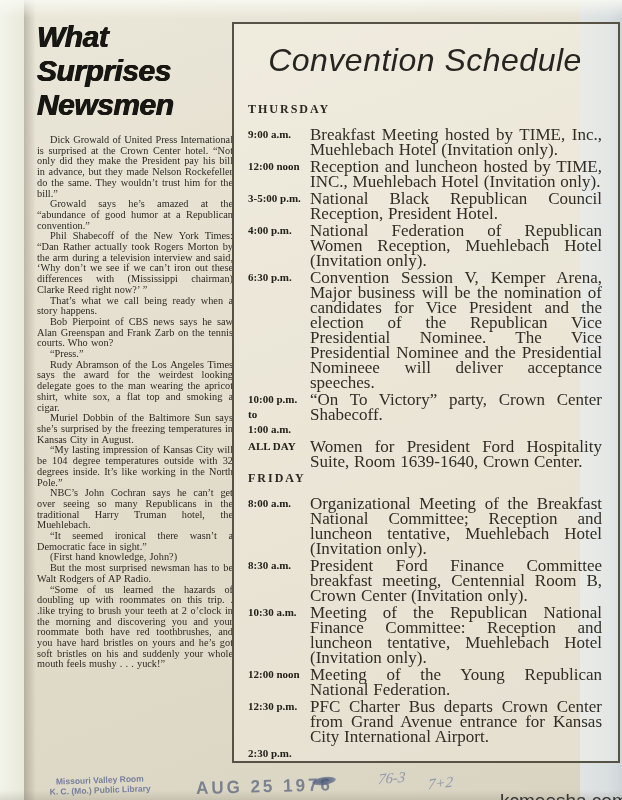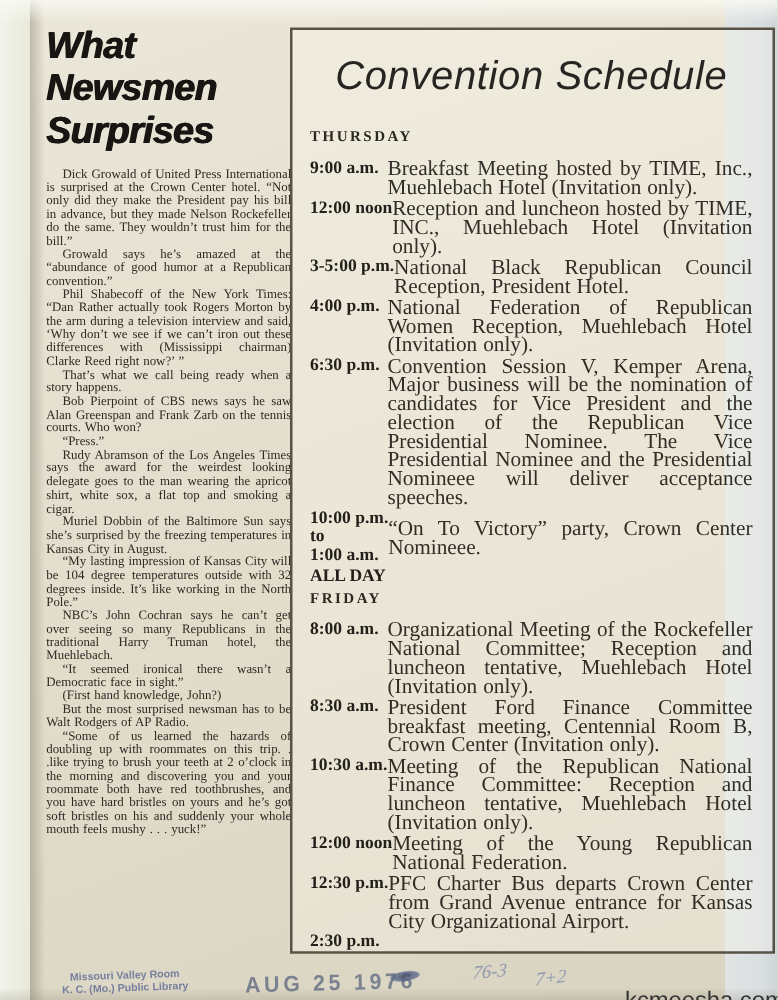--- a/index.html
+++ b/index.html
@@ -56,23 +56,23 @@
     font-size:32px;line-height:40px;letter-spacing:.5px;
     color:#262522;
   }
   .day-header{
     text-align:left;
     font-weight:700;font-size:12px;letter-spacing:2px;
     color:#2b2822;margin:0 0 10px 0;
   }
   .day+.day{margin-top:0;}
   .event-row{display:flex;align-items:flex-start;margin-bottom:2px;}
-  .event-row.center{align-items:center;}
+  .event-row.center{align-items:flex-start;}
   .event-time{
-    flex:0 0 62px;font-weight:700;font-size:14px;line-height:15px;
+    flex:0 0 62px;font-weight:700;font-size:11px;line-height:15px;
     white-space:pre;color:#23201b;
   }
   .event-description{
     flex:1;font-size:17px;line-height:15px;
     text-align:justify;text-align-last:left;word-spacing:.5px;
   }
 
   
   .stamp-library{
     position:absolute;left:40px;top:776px;width:120px;
@@ -110,22 +110,22 @@
 <div class="scan">
   <div class="edge-left"></div>
   <div class="gutter-shadow"></div>
   <div class="edge-right"></div>
   <div class="edge-top"></div>
   <div class="edge-bottom"></div>
 
   <div class="article">
     <h1 class="article-title">
       <span>What</span>
+      <span>Surprises</span>
       <span>Newsmen</span>
-      <span>Surprises</span>
     </h1>
     <div>
         <p>Dick Growald of United Press International is surprised at the Crown Center hotel. “Not only did they make the President pay his bill in advance, but they made Nelson Rockefeller do the same. They wouldn’t trust him for the bill.”</p>
         <p>Growald says he’s amazed at the “abundance of good humor at a Republican convention.”</p>
         <p>Phil Shabecoff of the New York Times: “Dan Rather actually took Rogers Morton by the arm during a television interview and said, ‘Why don’t we see if we can’t iron out these differences with (Mississippi chairman) Clarke Reed right now?’ ”</p>
         <p>That’s what we call being ready when a story happens.</p>
         <p>Bob Pierpoint of CBS news says he saw Alan Greenspan and Frank Zarb on the tennis courts. Who won?</p>
         <p>“Press.”</p>
         <p>Rudy Abramson of the Los Angeles Times says the award for the weirdest looking delegate goes to the man wearing the apricot shirt, white sox, a flat top and smoking a cigar.</p>
         <p>Muriel Dobbin of the Baltimore Sun says she’s surprised by the freezing temperatures in Kansas City in August.</p>
@@ -161,49 +161,50 @@
     <div class="event-description">National Federation of Republican Women Reception, Muehlebach Hotel (Invitation only).</div>
   </div>
             <div class="event-row">
     <div class="event-time">6:30 p.m.</div>
     <div class="event-description">Convention Session V, Kemper Arena, Major business will be the nomination of candidates for Vice President and the election of the Republican Vice Presidential Nominee. The Vice Presidential Nominee and the Presidential Nomineee will deliver acceptance speeches.</div>
   </div>
             <div class="event-row center">
     <div class="event-time">10:00 p.m.
 to
 1:00 a.m.</div>
-    <div class="event-description">“On To Victory” party, Crown Center Nomineee.</div>
+    <div class="event-description">“On To Victory” party, Crown Center Shabecoff.</div>
   </div>
             <div class="event-row">
     <div class="event-time">ALL DAY</div>
+    <div class="event-description">Women for President Ford Hospitality Suite, Room 1639-1640, Crown Center.</div>
   </div>
           </div>
   </div>
         <div class="day">
     <div class="day-header">FRIDAY</div>
     <div>
             <div class="event-row">
     <div class="event-time">8:00 a.m.</div>
-    <div class="event-description">Organizational Meeting of the Rockefeller National Committee; Reception and luncheon tentative, Muehlebach Hotel (Invitation only).</div>
+    <div class="event-description">Organizational Meeting of the Breakfast National Committee; Reception and luncheon tentative, Muehlebach Hotel (Invitation only).</div>
   </div>
             <div class="event-row">
     <div class="event-time">8:30 a.m.</div>
     <div class="event-description">President Ford Finance Committee breakfast meeting, Centennial Room B, Crown Center (Invitation only).</div>
   </div>
             <div class="event-row">
     <div class="event-time">10:30 a.m.</div>
     <div class="event-description">Meeting of the Republican National Finance Committee: Reception and luncheon tentative, Muehlebach Hotel (Invitation only).</div>
   </div>
             <div class="event-row">
     <div class="event-time">12:00 noon</div>
     <div class="event-description">Meeting of the Young Republican National Federation.</div>
   </div>
             <div class="event-row">
     <div class="event-time">12:30 p.m.</div>
-    <div class="event-description">PFC Charter Bus departs Crown Center from Grand Avenue entrance for Kansas City Organizational Airport.</div>
+    <div class="event-description">PFC Charter Bus departs Crown Center from Grand Avenue entrance for Kansas City International Airport.</div>
   </div>
             <div class="event-row">
     <div class="event-time">2:30 p.m.</div>
   </div>
             <div class="event-row">
     <div class="event-time">5:00 p.m.
 (EDT)</div>
     <div class="event-description">PFC Charter Plane arrives Washington National Airport.</div>
   </div>
           </div>

